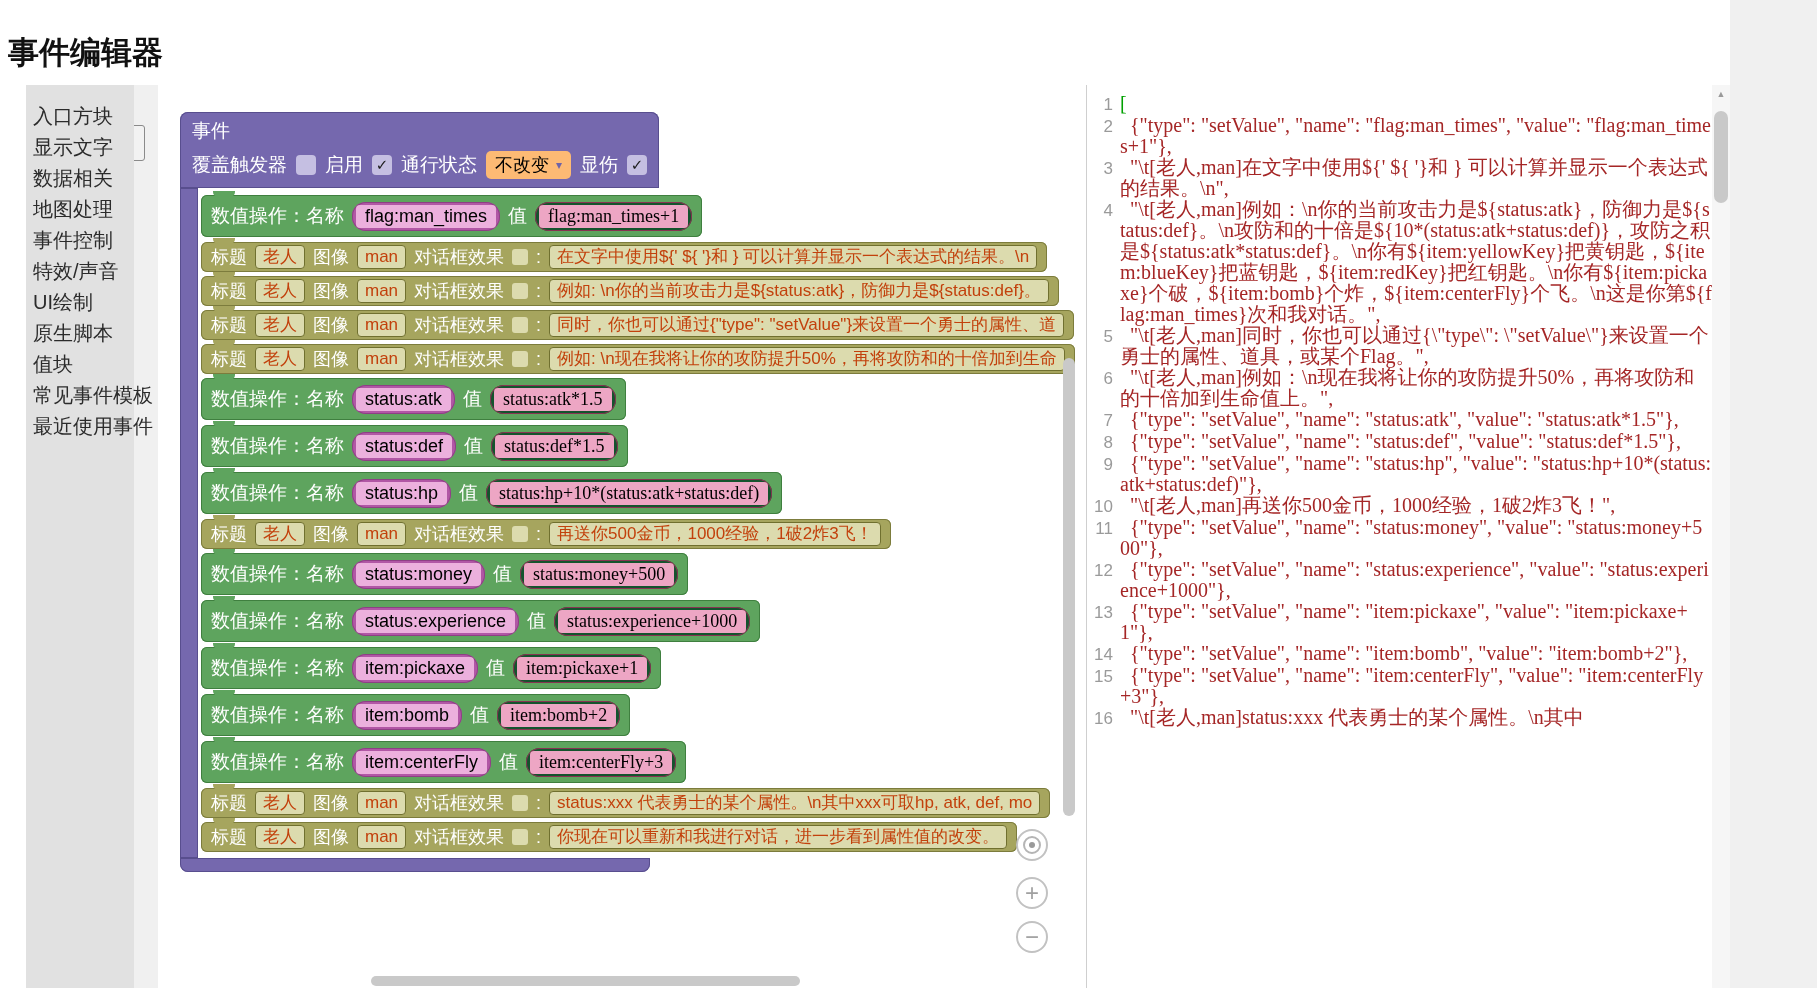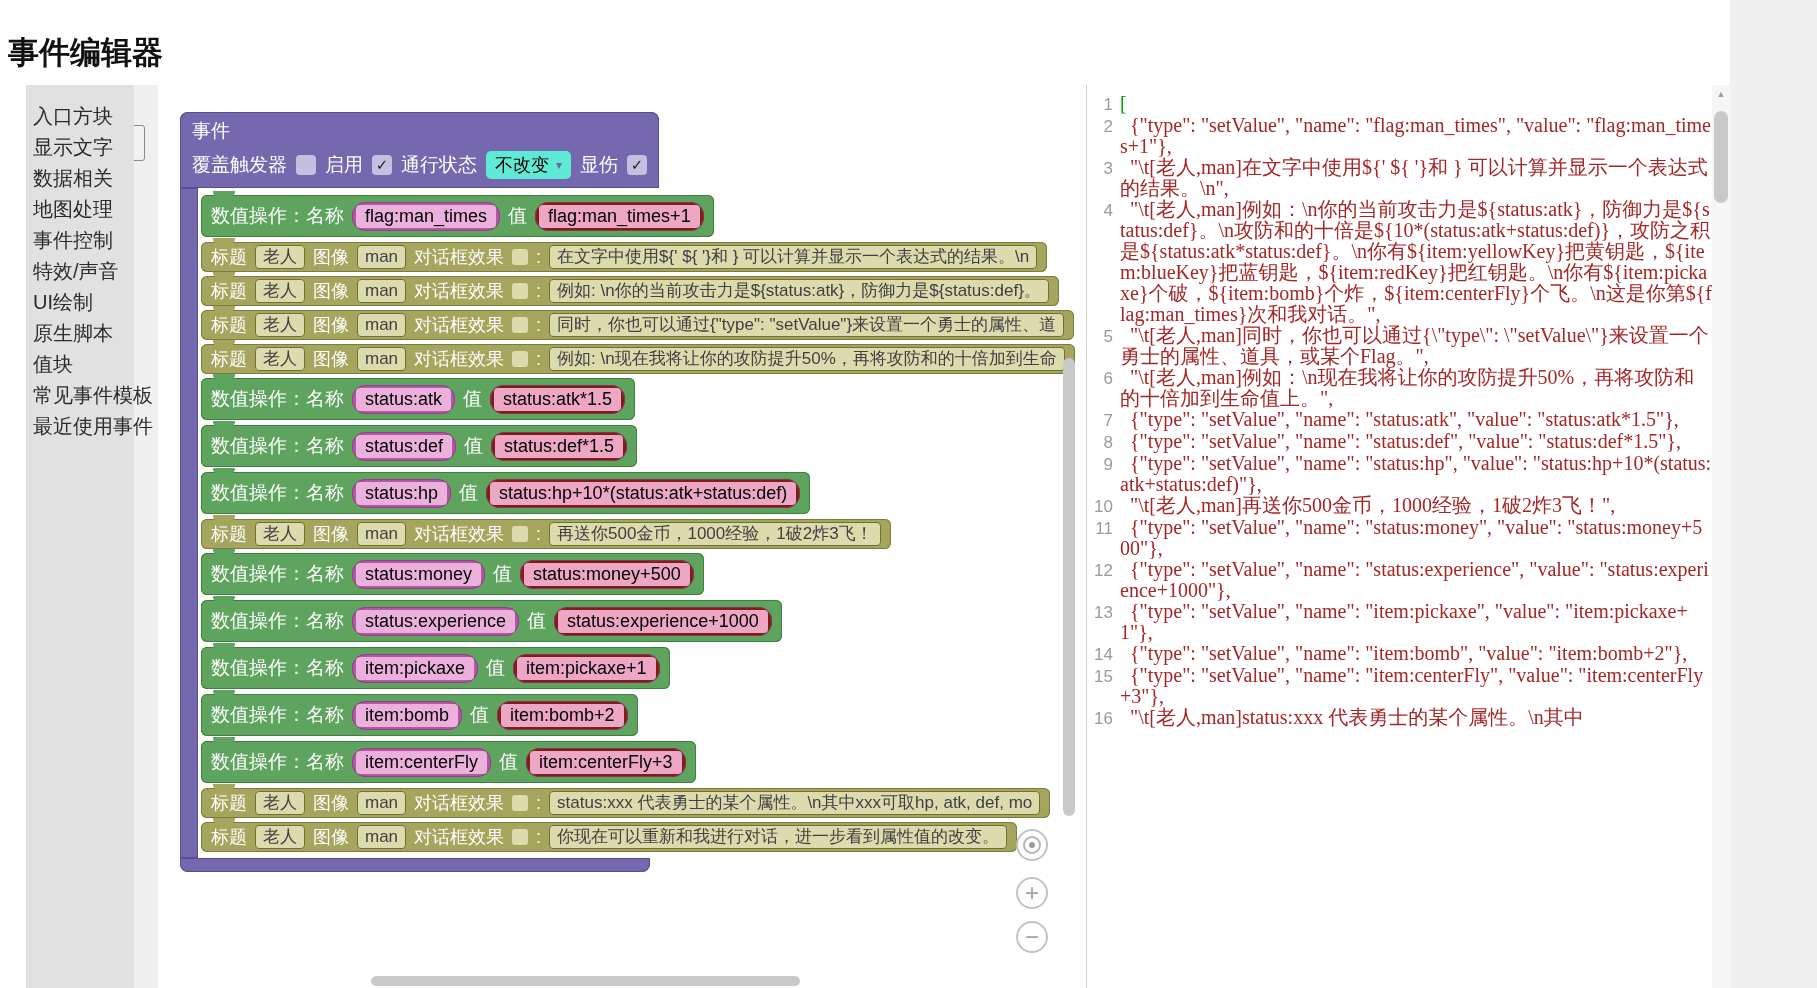--- a/index.html
+++ b/index.html
@@ -27,45 +27,45 @@
   .sb-item{font-size:20px;line-height:31px;padding-left:7px;color:#2b2b2b;white-space:nowrap;cursor:default;}
 
   
   .canvas{position:absolute;left:158px;top:85px;width:928px;height:903px;background:#fff;overflow:hidden;}
   .pblock{position:absolute;left:22px;top:27px;}
   .pb-head{background:#7568ae;border-radius:8px 8px 0 0;box-shadow:inset 0 0 0 1px #584e8e;width:max-content;}
   .pb-title{padding:6px 12px 0;color:#fff;font-size:19px;}
   .pb-fields{display:flex;align-items:center;gap:9px;padding:7px 12px 9px;color:#fff;font-size:19px;}
   .pcb{width:20px;height:20px;background:#c5bfe2;border-radius:4px;display:flex;align-items:center;
        justify-content:center;font-size:15px;color:#1c1c1c;font-weight:bold;flex:0 0 auto;}
-  .pdd{background:#5eead4;border-radius:5px;padding:2px 9px;color:#000;display:flex;align-items:center;
+  .pdd{background:#fdba74;border-radius:5px;padding:2px 9px;color:#000;display:flex;align-items:center;
        gap:7px;font-size:18px;}
   .pdd .arr{color:#6e63a8;font-size:12px;}
   .pb-body{display:flex;}
   .pb-spine{width:18px;background:#7568ae;box-shadow:inset 0 0 0 1px #584e8e;flex:0 0 auto;}
   .pb-children{padding:7px 0 2px 3px;}
   .pb-lip{height:14px;width:470px;background:#7568ae;border-radius:0 0 8px 8px;
           box-shadow:inset 0 0 0 1px #584e8e;}
 
   .brow{display:flex;align-items:center;gap:8px;width:max-content;border-radius:6px;
         padding:0 10px;position:relative;}
   .brow::before{content:"";position:absolute;top:-4px;left:12px;width:22px;height:6px;
         background:inherit;border-radius:0 0 5px 5px;}
   .brow.g{height:42px;background:#5ea45e;box-shadow:inset 0 0 0 1px #3f7f3f;margin-bottom:5px;}
   .brow.o{height:30px;background:#a6a55e;box-shadow:inset 0 0 0 1px #7c7c3c;margin-bottom:4px;}
   .blabel{font-size:19px;color:#fff;white-space:nowrap;}
   .olabel{font-size:18px;color:#fff;white-space:nowrap;}
   .pillo{display:inline-flex;padding:3px 4px;border-radius:14px;}
   .pillo.pn{background:#b157a5;box-shadow:inset 0 0 0 1px #8d4084;}
-  .pillo.pv{background:#7f1d1d;box-shadow:inset 0 0 0 1px #883352;}
+  .pillo.pv{background:#14532d;box-shadow:inset 0 0 0 1px #883352;font-family:Liberation Serif, serif;}
   .pilli{border-radius:4px;padding:1px 9px;font-size:18px;color:#000;white-space:nowrap;}
   .pn .pilli{background:#ecb0dd;}
   .pv .pilli{background:#eda6c4;}
   .opill{background:#dcdbae;border:1px solid #70702f;border-radius:4px;padding:0 7px;font-size:17px;
-         color:#404040;line-height:22px;white-space:nowrap;}
+         color:#c2410c;line-height:22px;white-space:nowrap;}
   .ocb{width:16px;height:16px;background:#dcdbae;border-radius:3px;display:inline-block;flex:0 0 auto;}
 
   .cvscroll{position:absolute;left:905px;top:273px;width:12px;height:458px;background:#c9c9c9;border-radius:6px;}
   .chscroll{position:absolute;left:213px;top:891px;width:429px;height:10px;background:#c9c9c9;border-radius:5px;}
   .zbtn{position:absolute;left:858px;width:32px;height:32px;border:2px solid #c2c2c2;border-radius:50%;
         background:#fff;display:flex;align-items:center;justify-content:center;color:#a0a0a0;
         font-size:24px;box-sizing:border-box;}
   .ztarget{top:744px;}.zin{top:792px;}.zout{top:836px;}
   .tring{width:14px;height:14px;border:2px solid #b5b5b5;border-radius:50%;display:flex;
          align-items:center;justify-content:center;}

